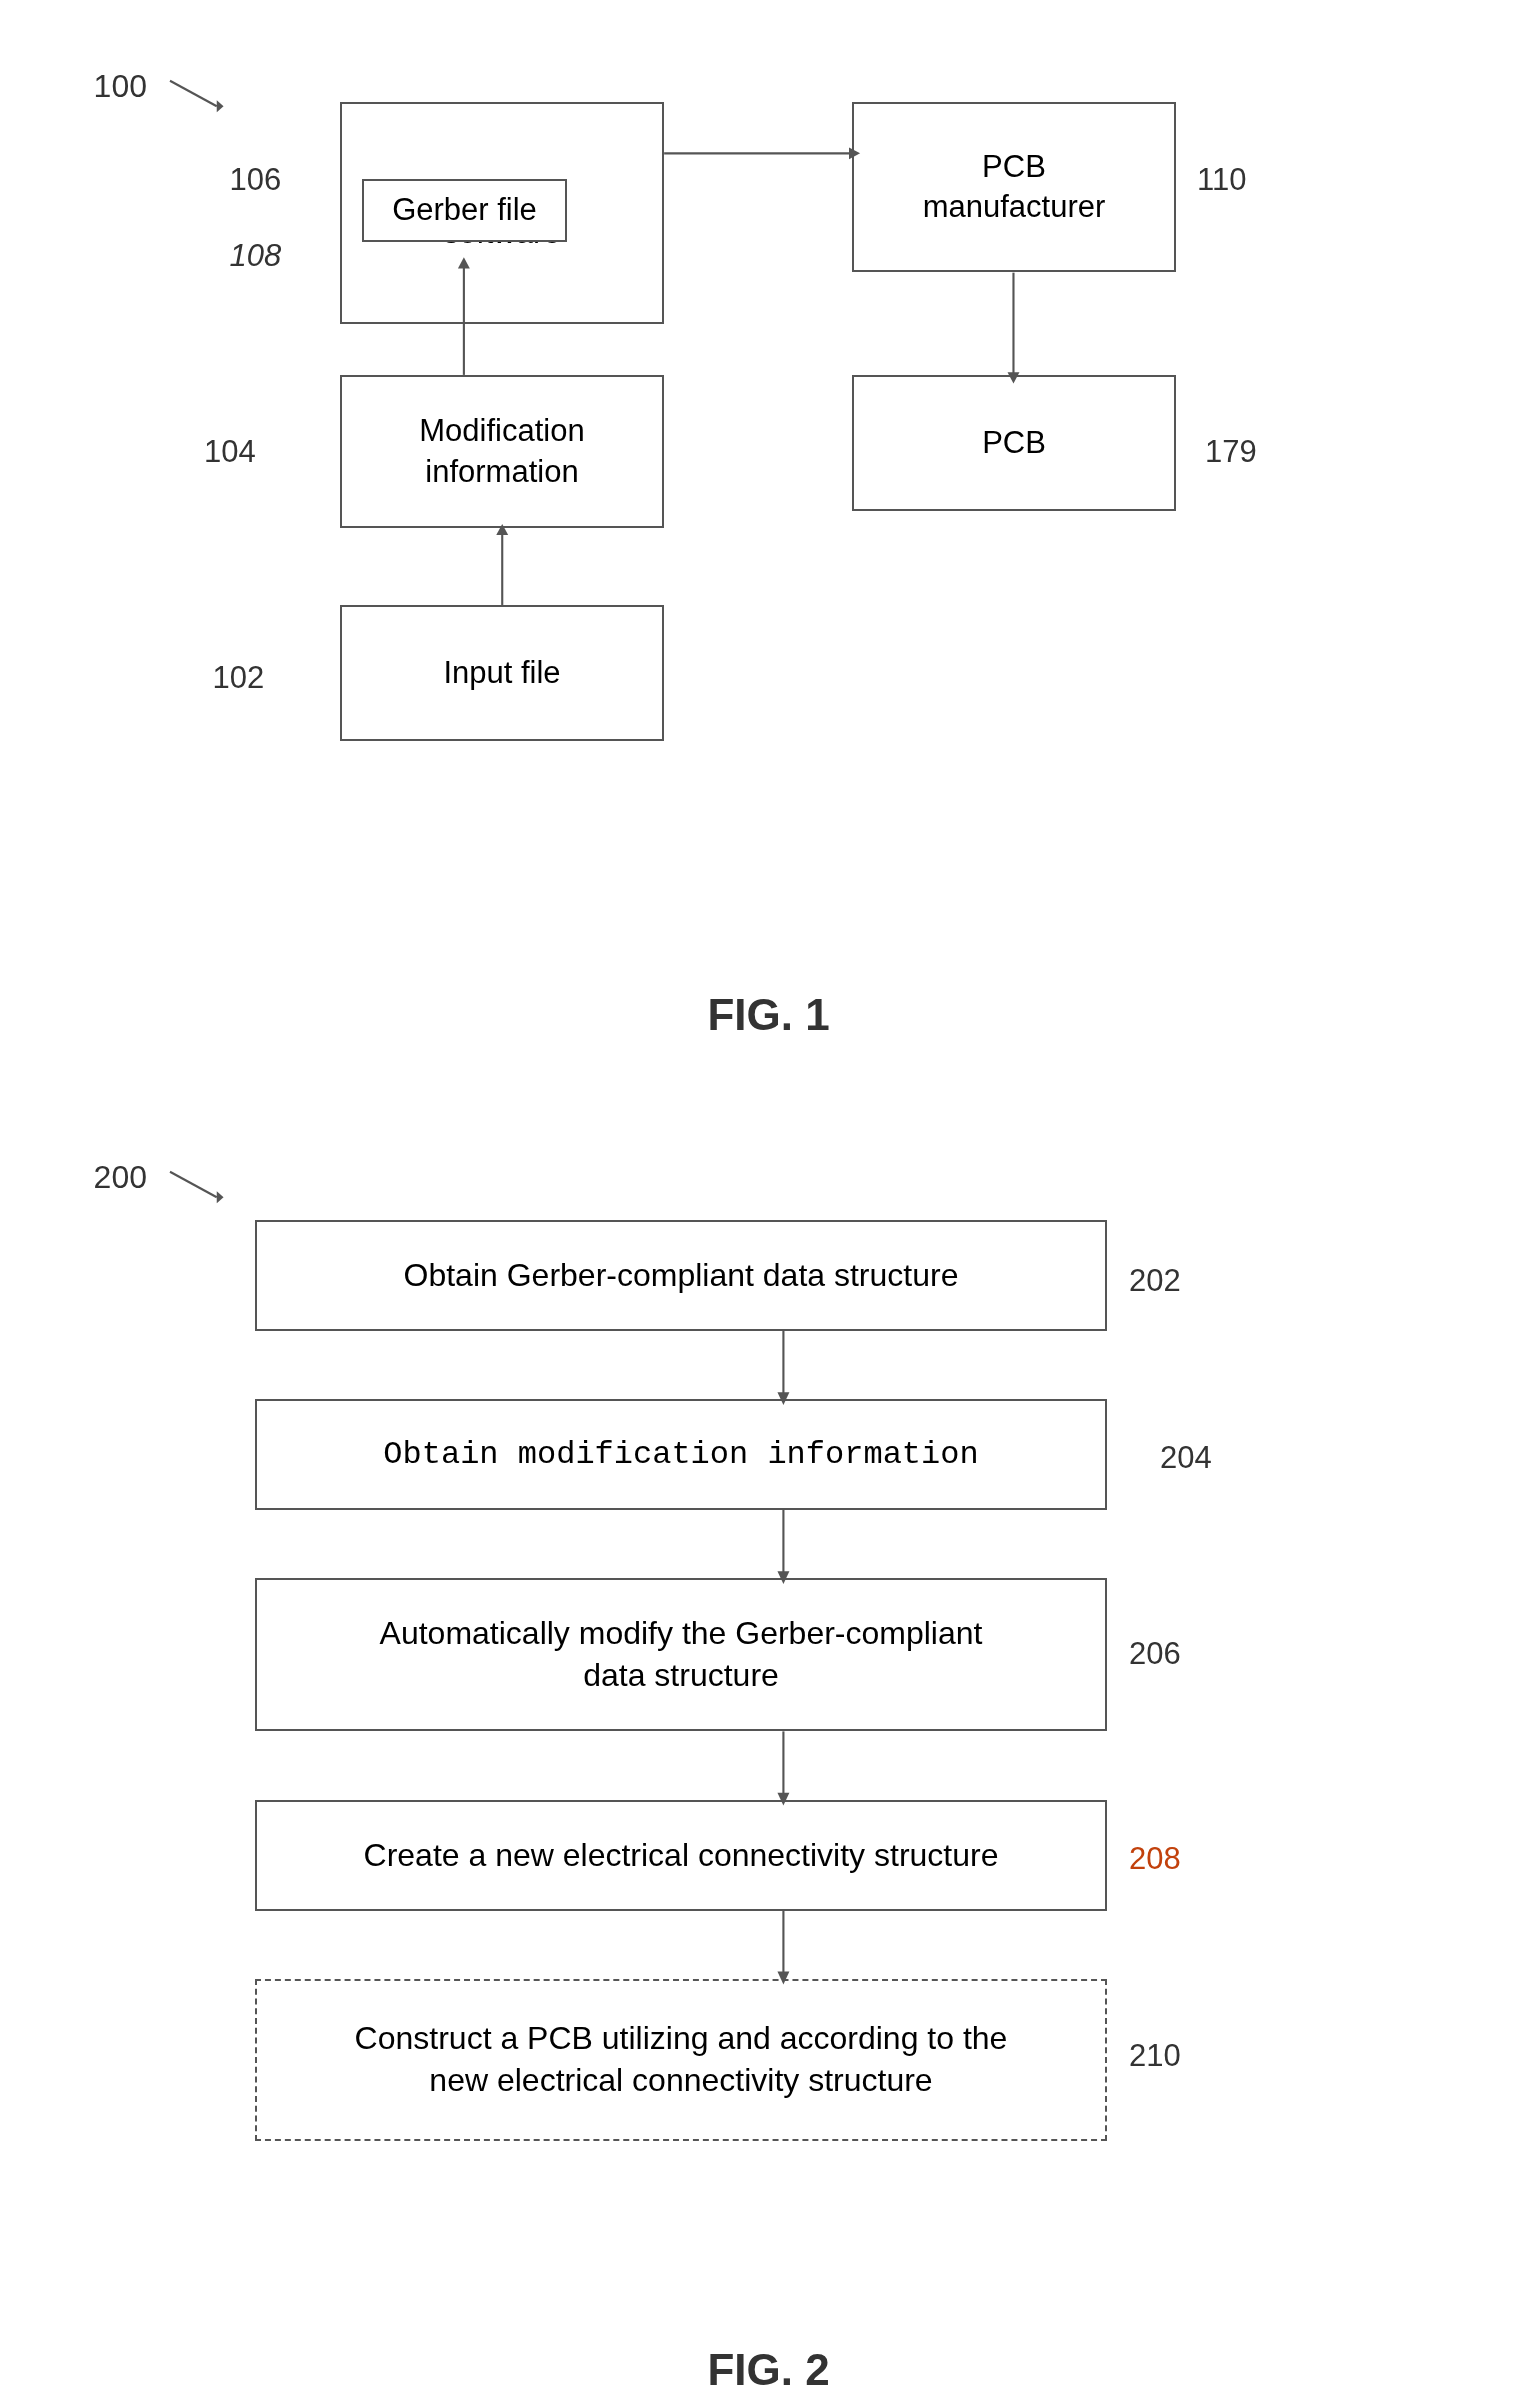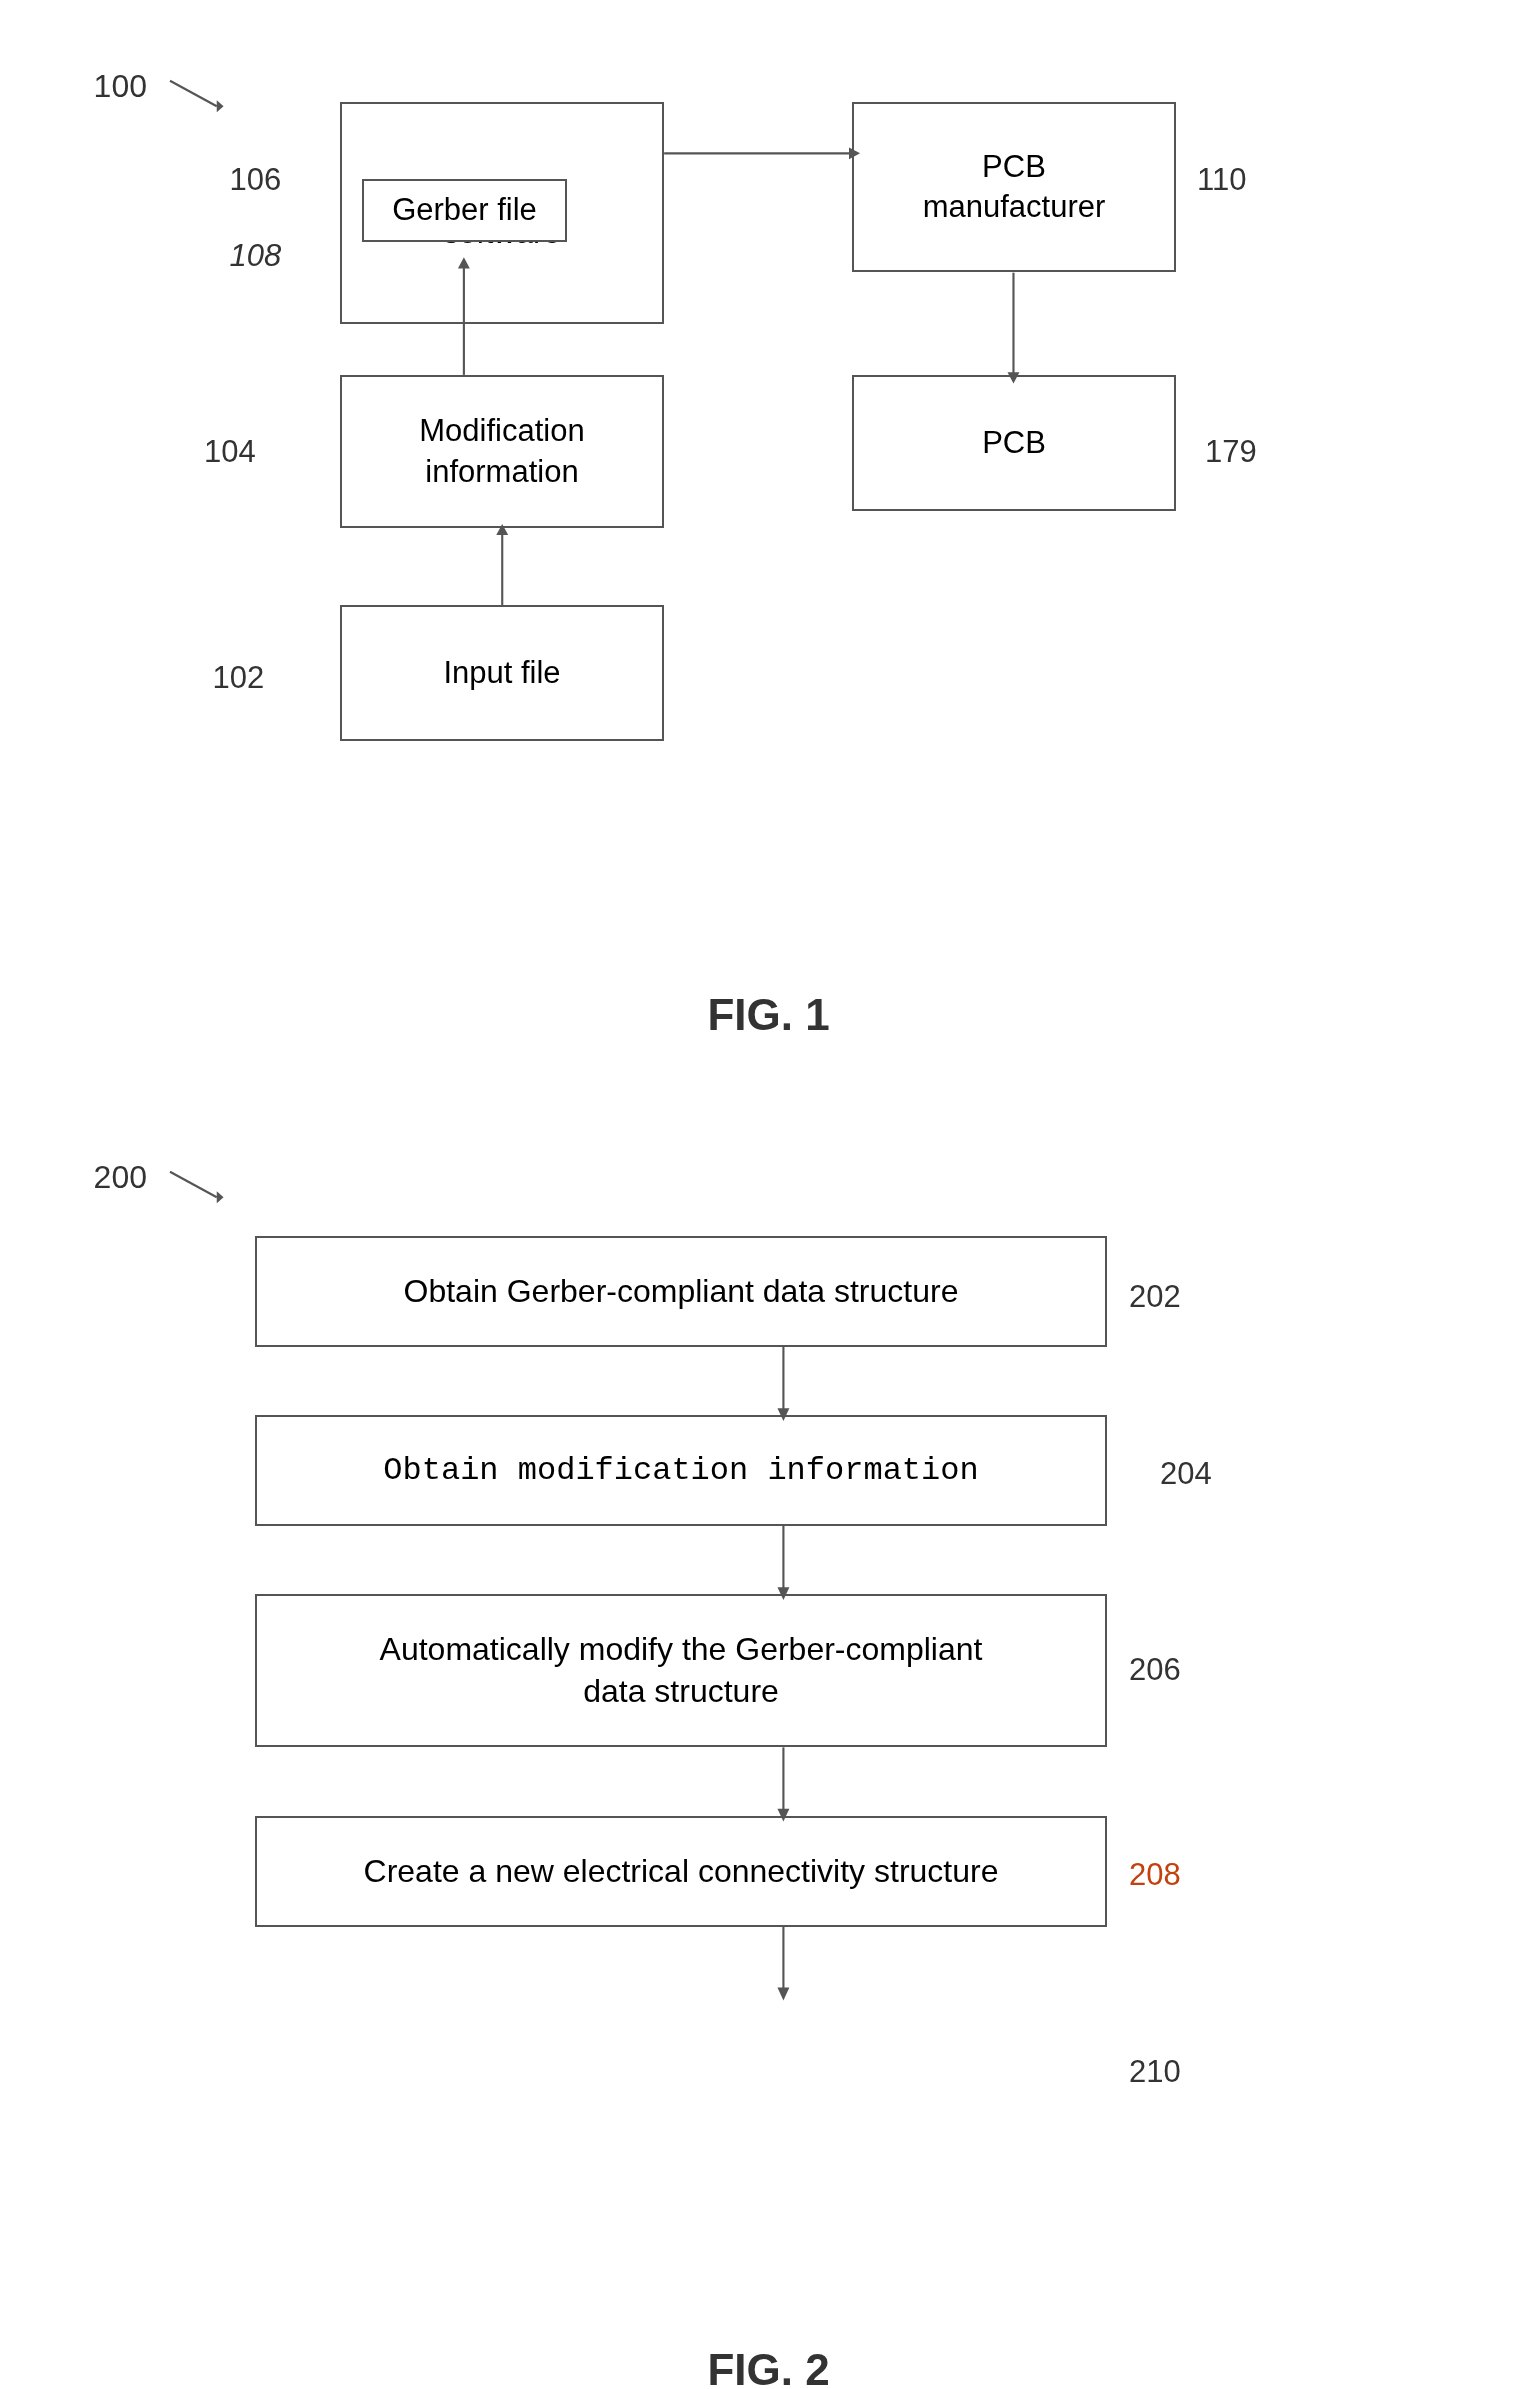--- a/index.html
+++ b/index.html
@@ -183,21 +183,21 @@
     .fig2-label-200 {
       position: absolute;
       top: 17px;
       left: 25.6px;
       font-size: 32px;
       color: #333;
     }
 
     .fig2-diagram {
       position: absolute;
-      top: 26px;
+      top: 10px;
       left: 136px;
       width: 1227px;
       height: 1065px;
     }
 
     
     .flow-box {
       position: absolute;
       border: 2.1px solid #555;
       background: #fff;
@@ -409,20 +409,24 @@
         <span style="white-space:pre-line;">Automatically modify the Gerber-compliant
 data structure</span>
       </div>
       <span class="flow-label-206">206</span>
 
       <div class="flow-box flow-box-208">
         <span>Create a new electrical connectivity structure</span>
       </div>
       <span class="flow-label-208">208</span>
 
+      <div class="flow-box flow-box-210 dashed">
+        <span style="white-space:pre-line;">Construct a PCB utilizing and according to the
+new electrical connectivity structure</span>
+      </div>
       <span class="flow-label-210">210</span>
 
       <svg class="fig2-svg" viewBox="0 0 1200 1250" xmlns="http://www.w3.org/2000/svg">
 
         <line x1="560" y1="210" x2="560" y2="285" stroke="#555" stroke-width="2.5"></line>
         <polygon points="553,282 560,297 567,282" fill="#555"></polygon>
 
         <line x1="560" y1="420" x2="560" y2="495" stroke="#555" stroke-width="2.5"></line>
         <polygon points="553,492 560,507 567,492" fill="#555"></polygon>
 

